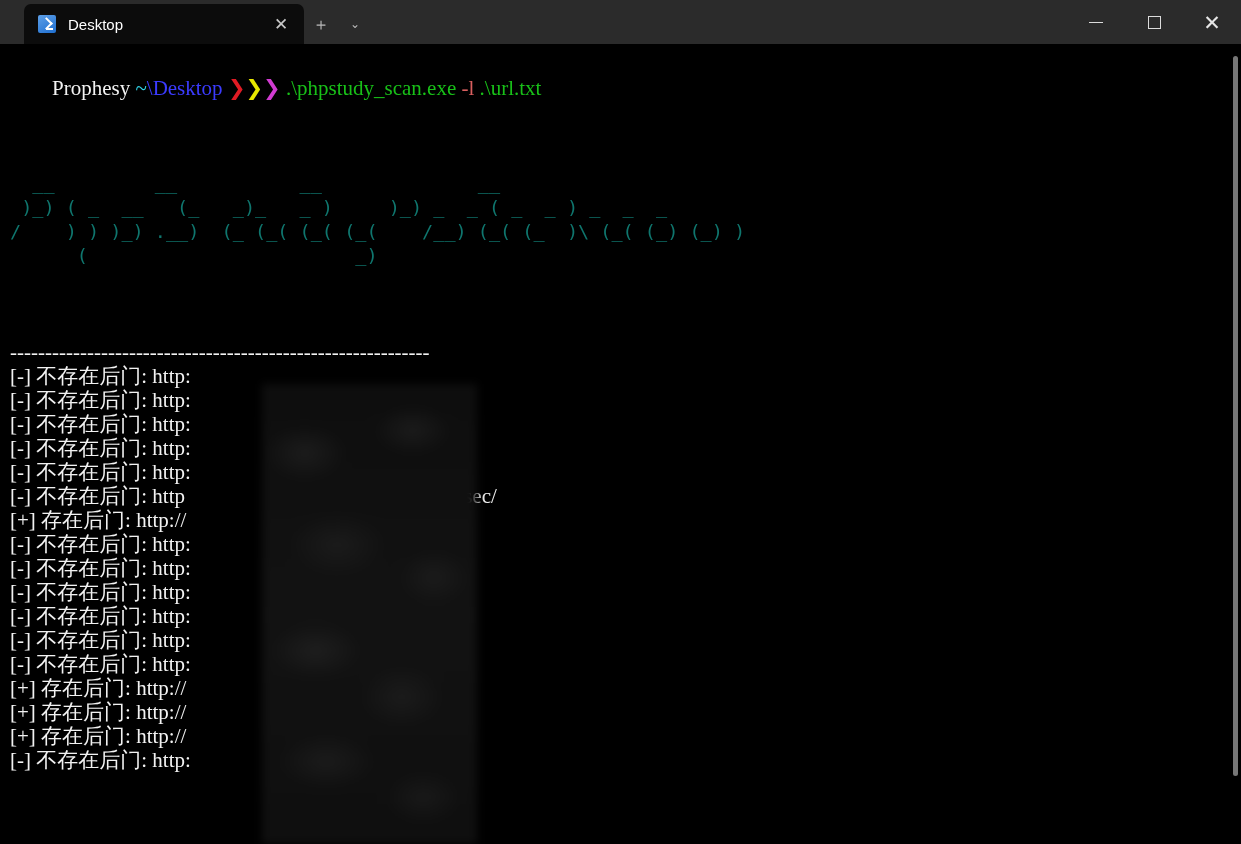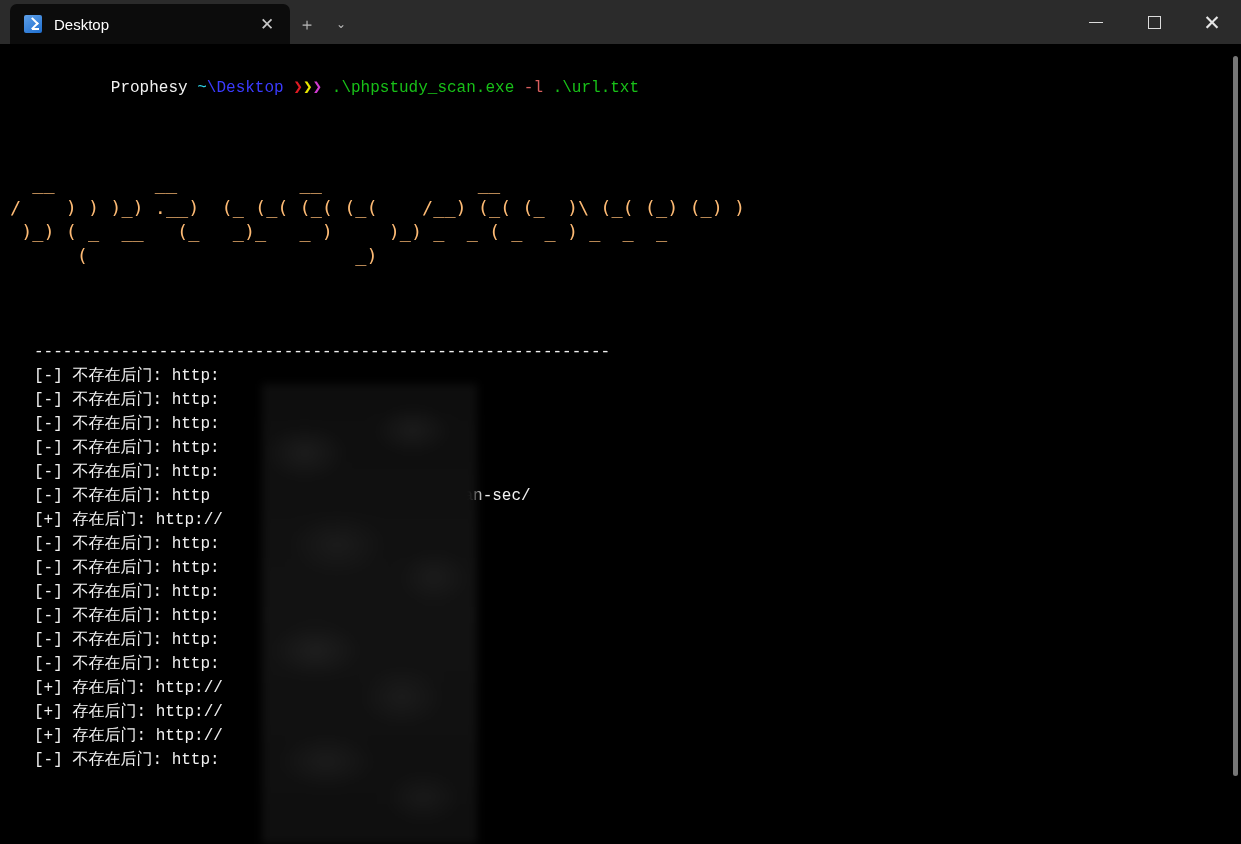--- a/index.html
+++ b/index.html
@@ -27,21 +27,21 @@
     height: 44px;
     background: #2b2b2b;
     display: flex;
     align-items: flex-end;
   }
 
   .tabstrip {
     display: flex;
     align-items: flex-end;
     height: 44px;
-    padding-left: 10px;
+    padding-left: 24px;
   }
 
   .tab {
     display: flex;
     align-items: center;
     height: 40px;
     min-width: 280px;
     padding: 0 10px 0 14px;
     background: #0c0c0c;
     border-radius: 7px 7px 0 0;
@@ -132,47 +132,46 @@
     background: #000000;
     overflow: hidden;
   }
 
   .term-inner {
     position: relative;
     padding: 8px 0 0 10px;
   }
 
   .line {
-    font-family: Liberation Mono, monospace;
-    font-size: 16px;
+    font-family: Liberation Serif, serif;
+    font-size: 21px;
     line-height: 24px;
     white-space: pre;
     color: #f2f2f2;
     letter-spacing: 0px;
-    margin-left: 24px;
   }
   .line.blank { color: transparent; }
 
   
   .seg-user   { color: #f2f2f2; }
   .seg-path   { color: #3b3bff; }
   .seg-tilde  { color: #2fd4e8; }
   .chev-1     { color: #e01b24; }
   .chev-2     { color: #e8e800; }
   .chev-3     { color: #d13bd1; }
   .seg-cmd    { color: #18c018; }
   .seg-flag   { color: #d95f5f; }
   .seg-arg    { color: #18c018; }
 
   .ascii {
     font-family: "DejaVu Sans Mono", "Liberation Mono", monospace;
     font-size: 18.5px;
     line-height: 24px;
     white-space: pre;
-    color: #fdba74;
+    color: #0f766e;
   }
 
   .sep { color: #f2f2f2; }
 
   
   .redaction {
     position: absolute;
     left: 262px;
     top: 340px;
     width: 215px;
@@ -241,22 +240,22 @@
     <div class="term-inner">
 
       <div class="line">
         <span class="seg-user">Prophesy</span><span> </span><span class="seg-tilde">~</span><span class="seg-path">\Desktop</span><span> </span><span class="chev-1">❯</span><span class="chev-2">❯</span><span class="chev-3">❯</span><span> </span><span class="seg-cmd">.\phpstudy_scan.exe</span><span> </span><span class="seg-flag">-l</span><span> </span><span class="seg-arg">.\url.txt</span>
       </div>
 
       <div class="line blank">&nbsp;</div>
       <div class="line blank">&nbsp;</div>
 
       <div class="ascii">  __         __           __              __</div>
+      <div class="ascii"> )_) ( _  __   (_   _)_   _ )     )_) _  _ ( _  _ ) _  _  _</div>
       <div class="ascii">/    ) ) )_) .__)  (_ (_( (_( (_(    /__) (_( (_  )\ (_( (_) (_) )</div>
-      <div class="ascii"> )_) ( _  __   (_   _)_   _ )     )_) _  _ ( _  _ ) _  _  _</div>
       <div class="ascii">      (                        _)</div>
 
       <div class="line blank">&nbsp;</div>
       <div class="line blank">&nbsp;</div>
 
 
       <div class="line blank">&nbsp;</div>
 
       <div class="line sep">------------------------------------------------------------</div>
 

